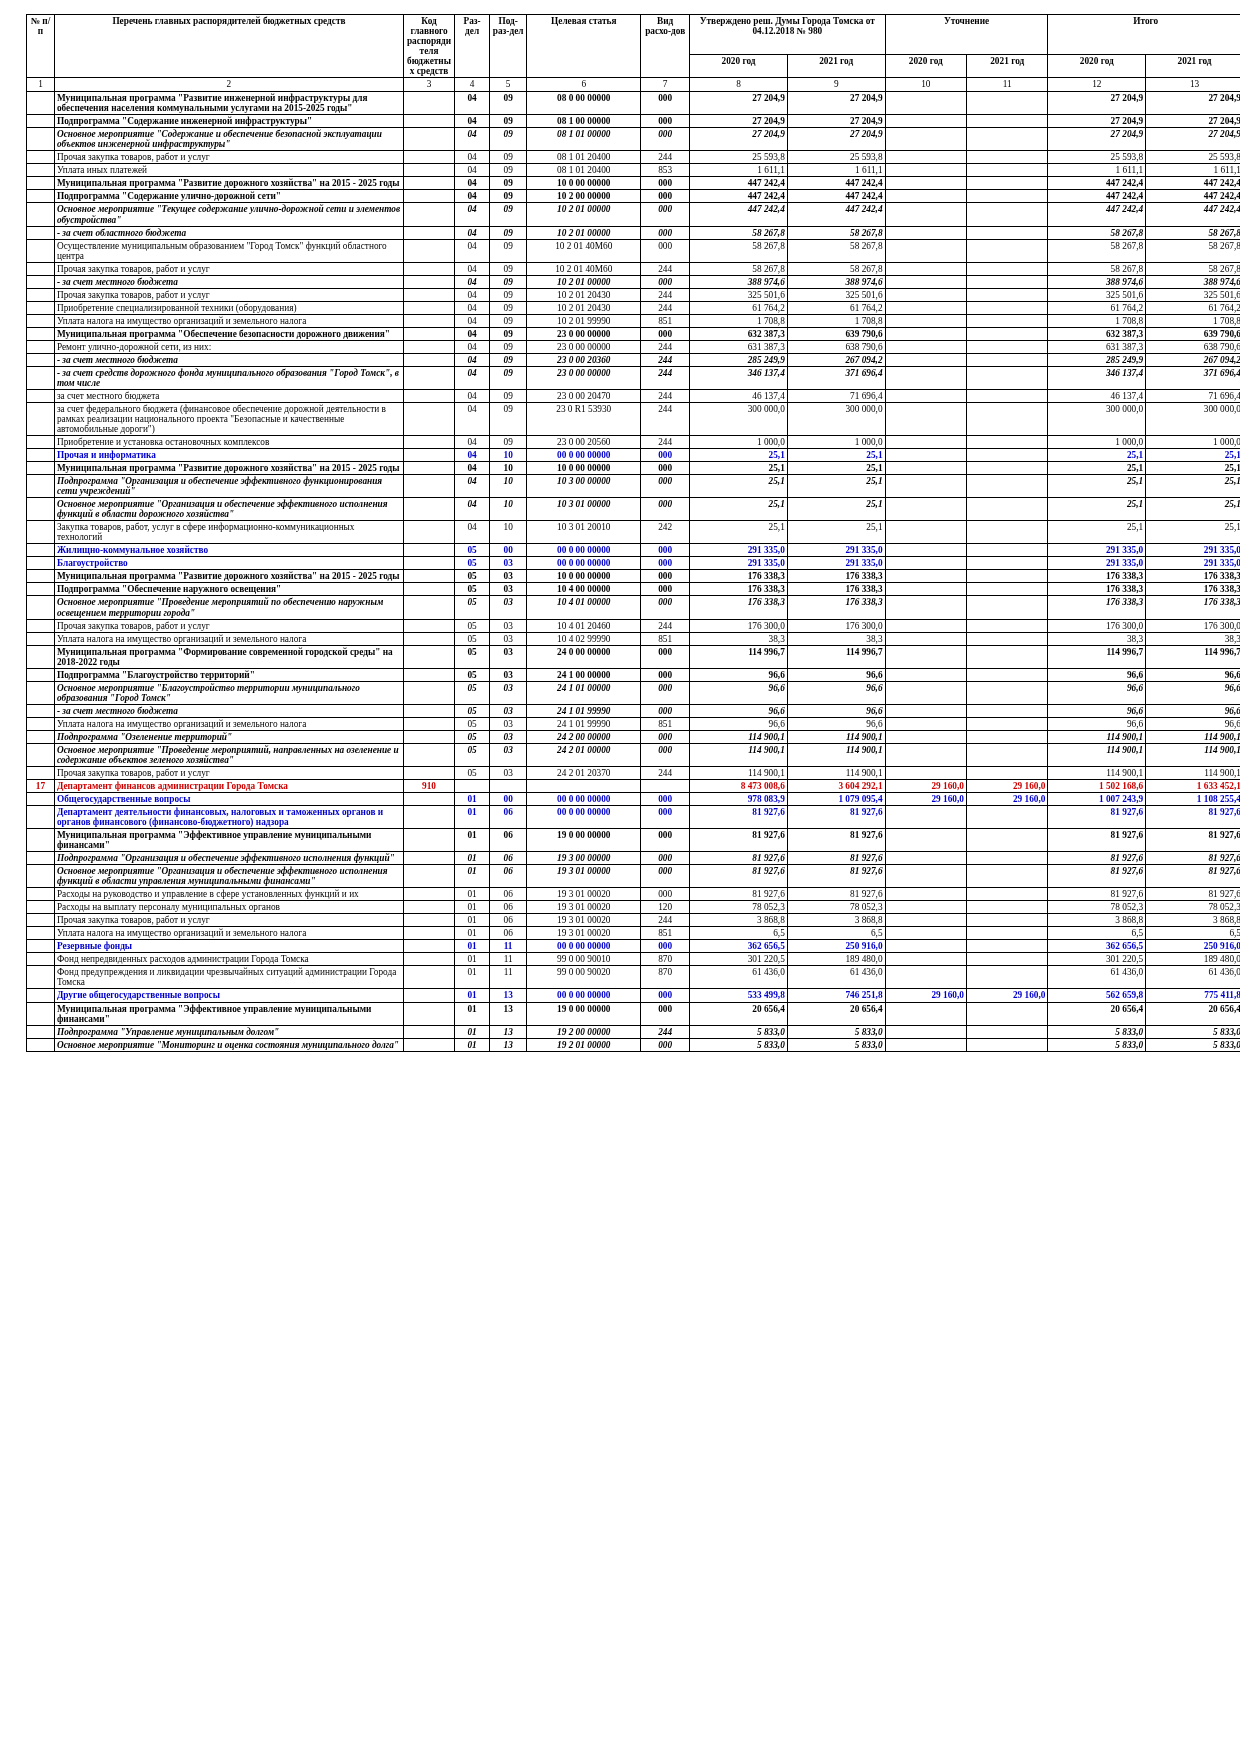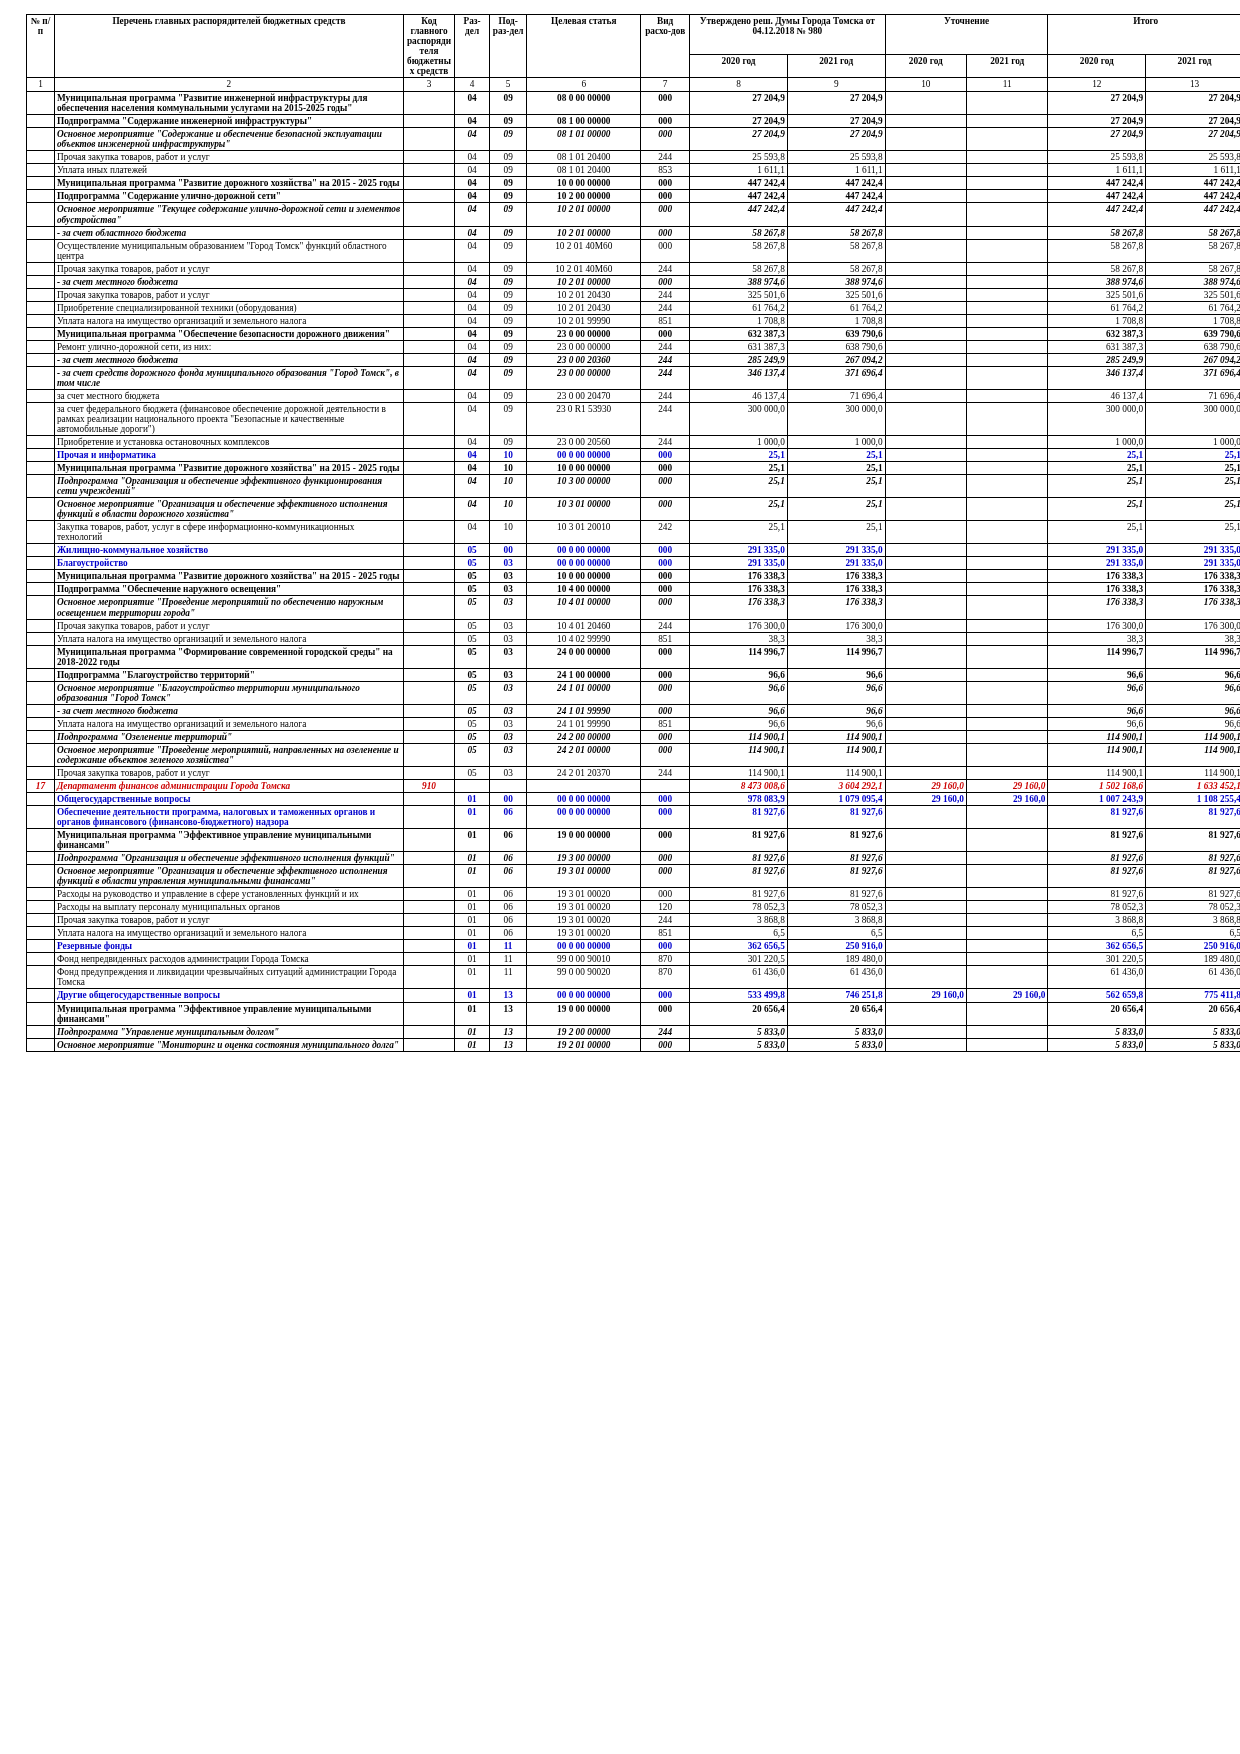--- a/index.html
+++ b/index.html
@@ -35,21 +35,21 @@
   td.name{text-align:left;padding-left:3px;}
   td.c{text-align:center;}
   td.r{text-align:right;padding-right:3px;}
   .b{font-weight:bold;}
   .bi{font-weight:bold;font-style:italic;}
   .blue{color:#0000cc;}
   .red{color:#cc0000;}
   .ind1{padding-left:10px;}
   .ind2{padding-left:18px;}
   .ind3{padding-left:26px;}
-  .thickTop td{border-top:2px solid #000;font-style:italic;}
+  .thickTop td{border-top:2px solid #000;}
   .hdr-sub{font-size:8.6px;margin-top:40px;}
 </style>
 </head>
 <body>
 
 <div class="page">
 <table class="budget">
   <colgroup>
     <col class="c0">
         <col class="c1">
@@ -761,21 +761,21 @@
           <td class="c b blue">000</td>
           <td class="r b blue">978 083,9</td>
           <td class="r b blue">1 079 095,4</td>
           <td class="r b blue">29 160,0</td>
           <td class="r b blue">29 160,0</td>
           <td class="r b blue">1 007 243,9</td>
           <td class="r b blue">1 108 255,4</td>
         </tr>
         <tr>
           <td class="c b blue"></td>
-          <td class="name b blue ind1">Обеспечение деятельности программа, налоговых и таможенных органов и органов финансового (финансово-бюджетного) надзора</td>
+          <td class="name b blue ind1">Департамент деятельности финансовых, налоговых и таможенных органов и органов финансового (финансово-бюджетного) надзора</td>
           <td class="c b blue"></td>
           <td class="c b blue">01</td>
           <td class="c b blue">06</td>
           <td class="c b blue">00 0 00 00000</td>
           <td class="c b blue">000</td>
           <td class="r b blue">81 927,6</td>
           <td class="r b blue">81 927,6</td>
           <td class="r b blue"></td>
           <td class="r b blue"></td>
           <td class="r b blue">81 927,6</td>

